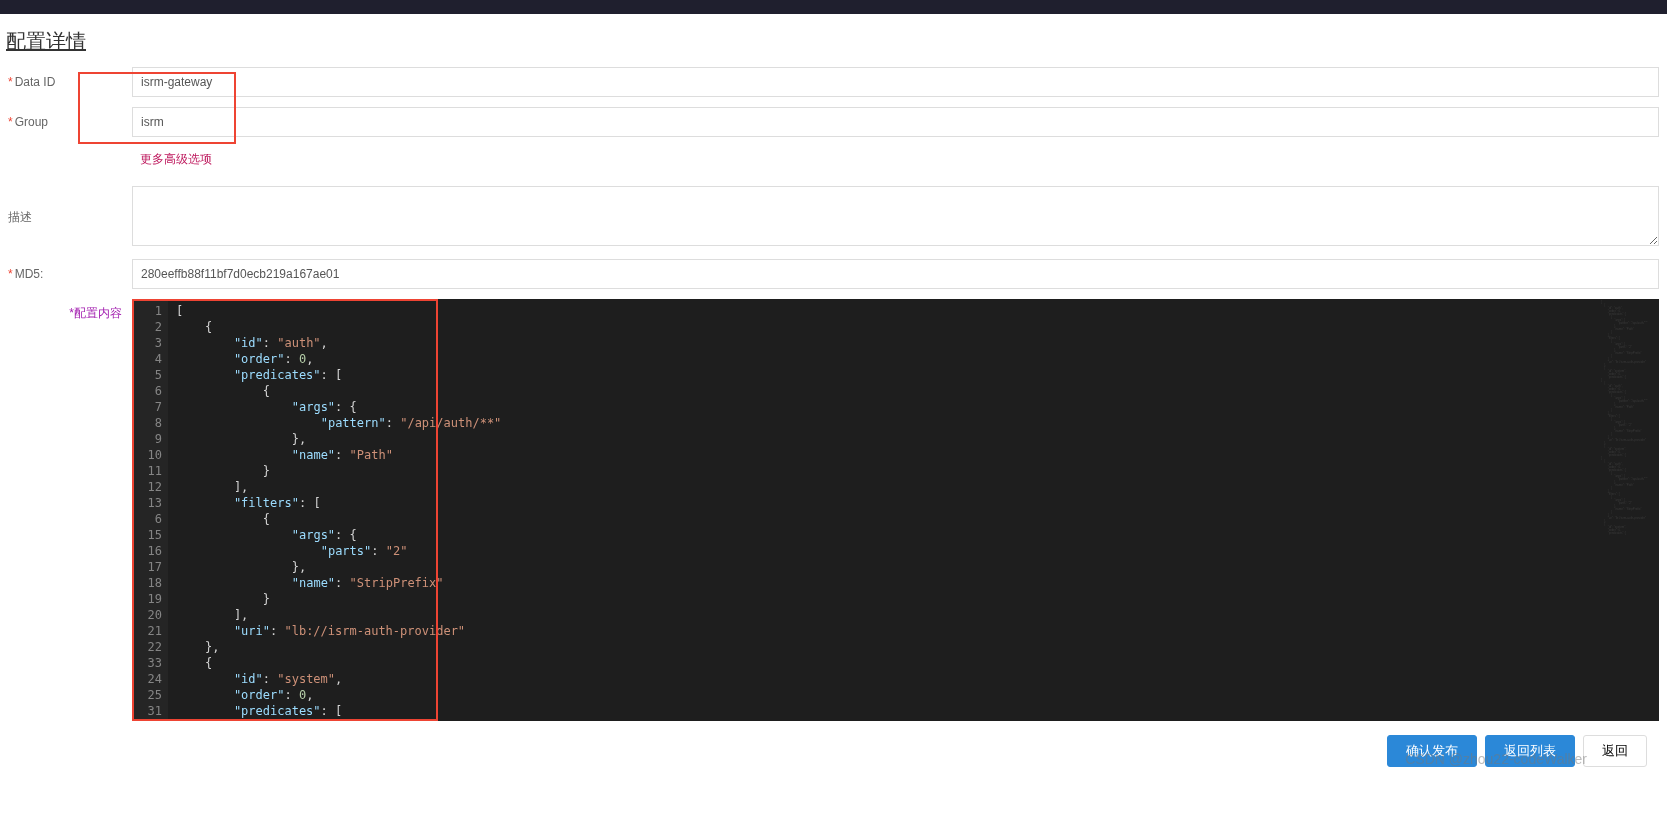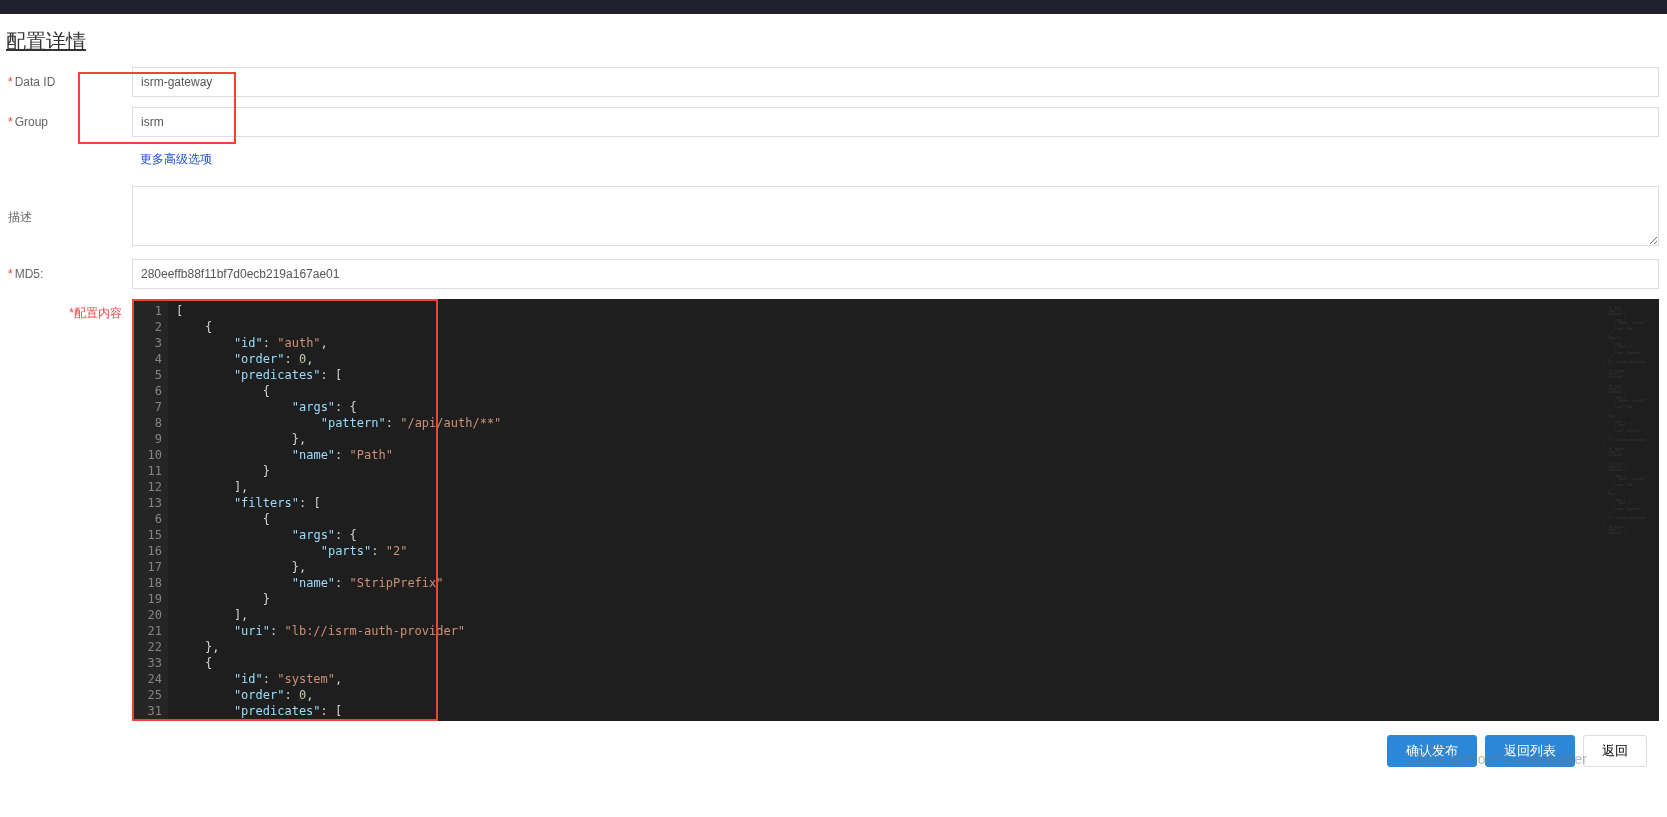--- a/index.html
+++ b/index.html
@@ -6,25 +6,25 @@
     body { font-family: -apple-system, "PingFang SC", "Microsoft YaHei", sans-serif; font-size: 13px; color: #333; background: #fff; }
     .top-bar { height: 14px; background: #1f1f2e; width: 100%; }
     .page-title { font-size: 20px; color: #333; padding: 14px 6px 12px; font-weight: 400; text-decoration: underline; }
     .form-area { padding: 0 8px; }
     .form-row { display: flex; align-items: center; margin-bottom: 10px; border-top: 0; }
     .label-col { width: 124px; text-align: left; padding-right: 10px; font-size: 12px; color: #666; }
     .label-col .req { color: #e43; margin-right: 2px; }
     .input-col { flex: 1; }
     .input-box { width: 100%; height: 30px; border: 1px solid #ddd; padding: 8px 8px; font-size: 12px; color: #555; background: #fff; }
     .input-box.tall { height: 60px; padding-top: 6px; }
-    .adv-link { color: #1d4ed8; font-size: 12px; cursor: pointer; margin-left: 124px; padding: 4px 8px 18px; display: inline-block; }
+    .adv-link { color: #be185d; font-size: 12px; cursor: pointer; margin-left: 124px; padding: 4px 8px 18px; display: inline-block; }
     .red-highlight { border: 2px solid #e43; }
     .highlight-box { padding: 2px 0; }
     .editor-row { display: flex; margin-top: 4px; }
-    .editor-label { width: 124px; text-align: right; padding-right: 10px; padding-top: 6px; font-size: 12px; color: #ef4444; }
+    .editor-label { width: 124px; text-align: right; padding-right: 10px; padding-top: 6px; font-size: 12px; color: #a21caf; }
     .editor-container { flex: 1; background: #1e1e1e; display: flex; height: 422px; overflow: hidden; position: relative; }
     .gutter { background: #252525; color: #858585; text-align: right; padding: 4px 6px 4px 0; font-family: Consolas, Monaco, monospace; font-size: 12px; line-height: 16px; user-select: none; width: 36px; }
     .gutter .ln { display: block; }
     .code-area { flex: 1; padding: 4px 8px; font-family: Consolas, Monaco, monospace; font-size: 12px; line-height: 16px; color: #d4d4d4; white-space: pre; overflow: hidden; }
     .tok-k { color: #9cdcfe; }
     .tok-s { color: #ce9178; }
     .tok-n { color: #b5cea8; }
     .tok-p { color: #d4d4d4; }
     .code-highlight { position: absolute; left: 0; top: 0; width: 306px; height: 100%; border: 2px solid #e43; pointer-events: none; }
     .minimap { width: 60px; background: #1e1e1e; color: #3a3a3a; font-size: 3px; line-height: 3px; white-space: pre; padding: 2px; }

